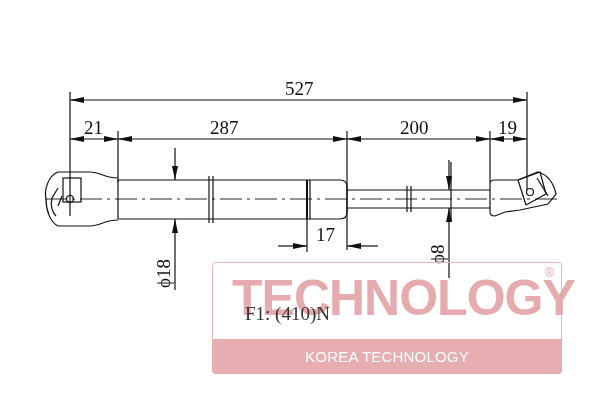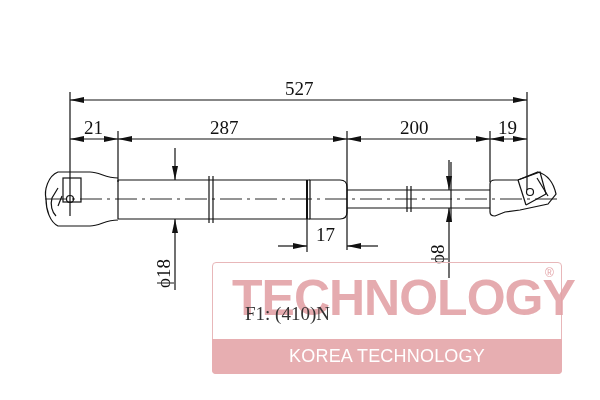--- a/index.html
+++ b/index.html
@@ -1,21 +1,21 @@
 <!DOCTYPE html>
 <html><head>
 <meta charset="utf-8">
 <style>
   html, body { margin:0; padding:0; background:#ffffff; }
   body { width:600px; height:400px; position:relative; overflow:hidden; font-family:"Liberation Serif", serif; }
   svg { position:absolute; left:0; top:0; }
   .dimtext { font-family:"Liberation Serif", serif; font-size:19px; fill:#111; }
   .logo-box { position:absolute; left:212px; top:262px; width:350px; height:112px; border:1.5px solid #e8b7b9; border-radius:4px; background:rgba(255,255,255,0.0); box-sizing:border-box; }
   .logo-band { position:absolute; left:212px; top:339px; width:350px; height:35px; background:#e7aeb1; border-radius:0 0 4px 4px; }
-  .band-text { position:absolute; left:212px; top:339px; width:350px; height:35px; line-height:35px; text-align:center; color:#ffffff; font-family:"Liberation Sans", sans-serif; font-size:18px; letter-spacing:0.2px; }
+  .band-text { position:absolute; left:212px; top:339px; width:350px; height:35px; line-height:35px; text-align:center; color:#ffffff; font-family:"Liberation Sans", sans-serif; font-size:15px; letter-spacing:0.2px; }
   .brand { position:absolute; left:232px; top:270px; font-family:"Liberation Sans", sans-serif; font-weight:bold; font-size:50px; color:#e3a3a7; letter-spacing:-1px; line-height:56px; opacity:0.9; }
   .reg { position:absolute; left:545px; top:266px; font-family:"Liberation Sans", sans-serif; font-size:12px; color:#e3a3a7; }
   .force { position:absolute; left:245px; top:303px; font-family:"Liberation Serif", serif; font-size:19px; color:#333; }
 </style>
 </head>
 <body>
 
 <svg width="600" height="400" viewBox="0 0 600 400">
   <defs>
     <marker id="arr" markerWidth="14" markerHeight="6" refX="14" refY="3" orient="auto" markerUnits="userSpaceOnUse">

